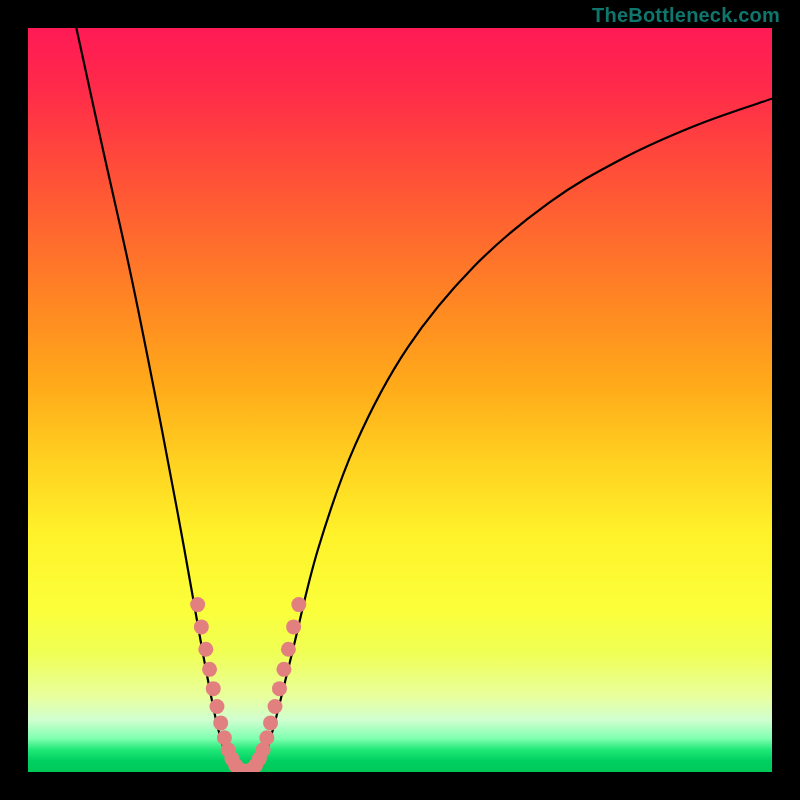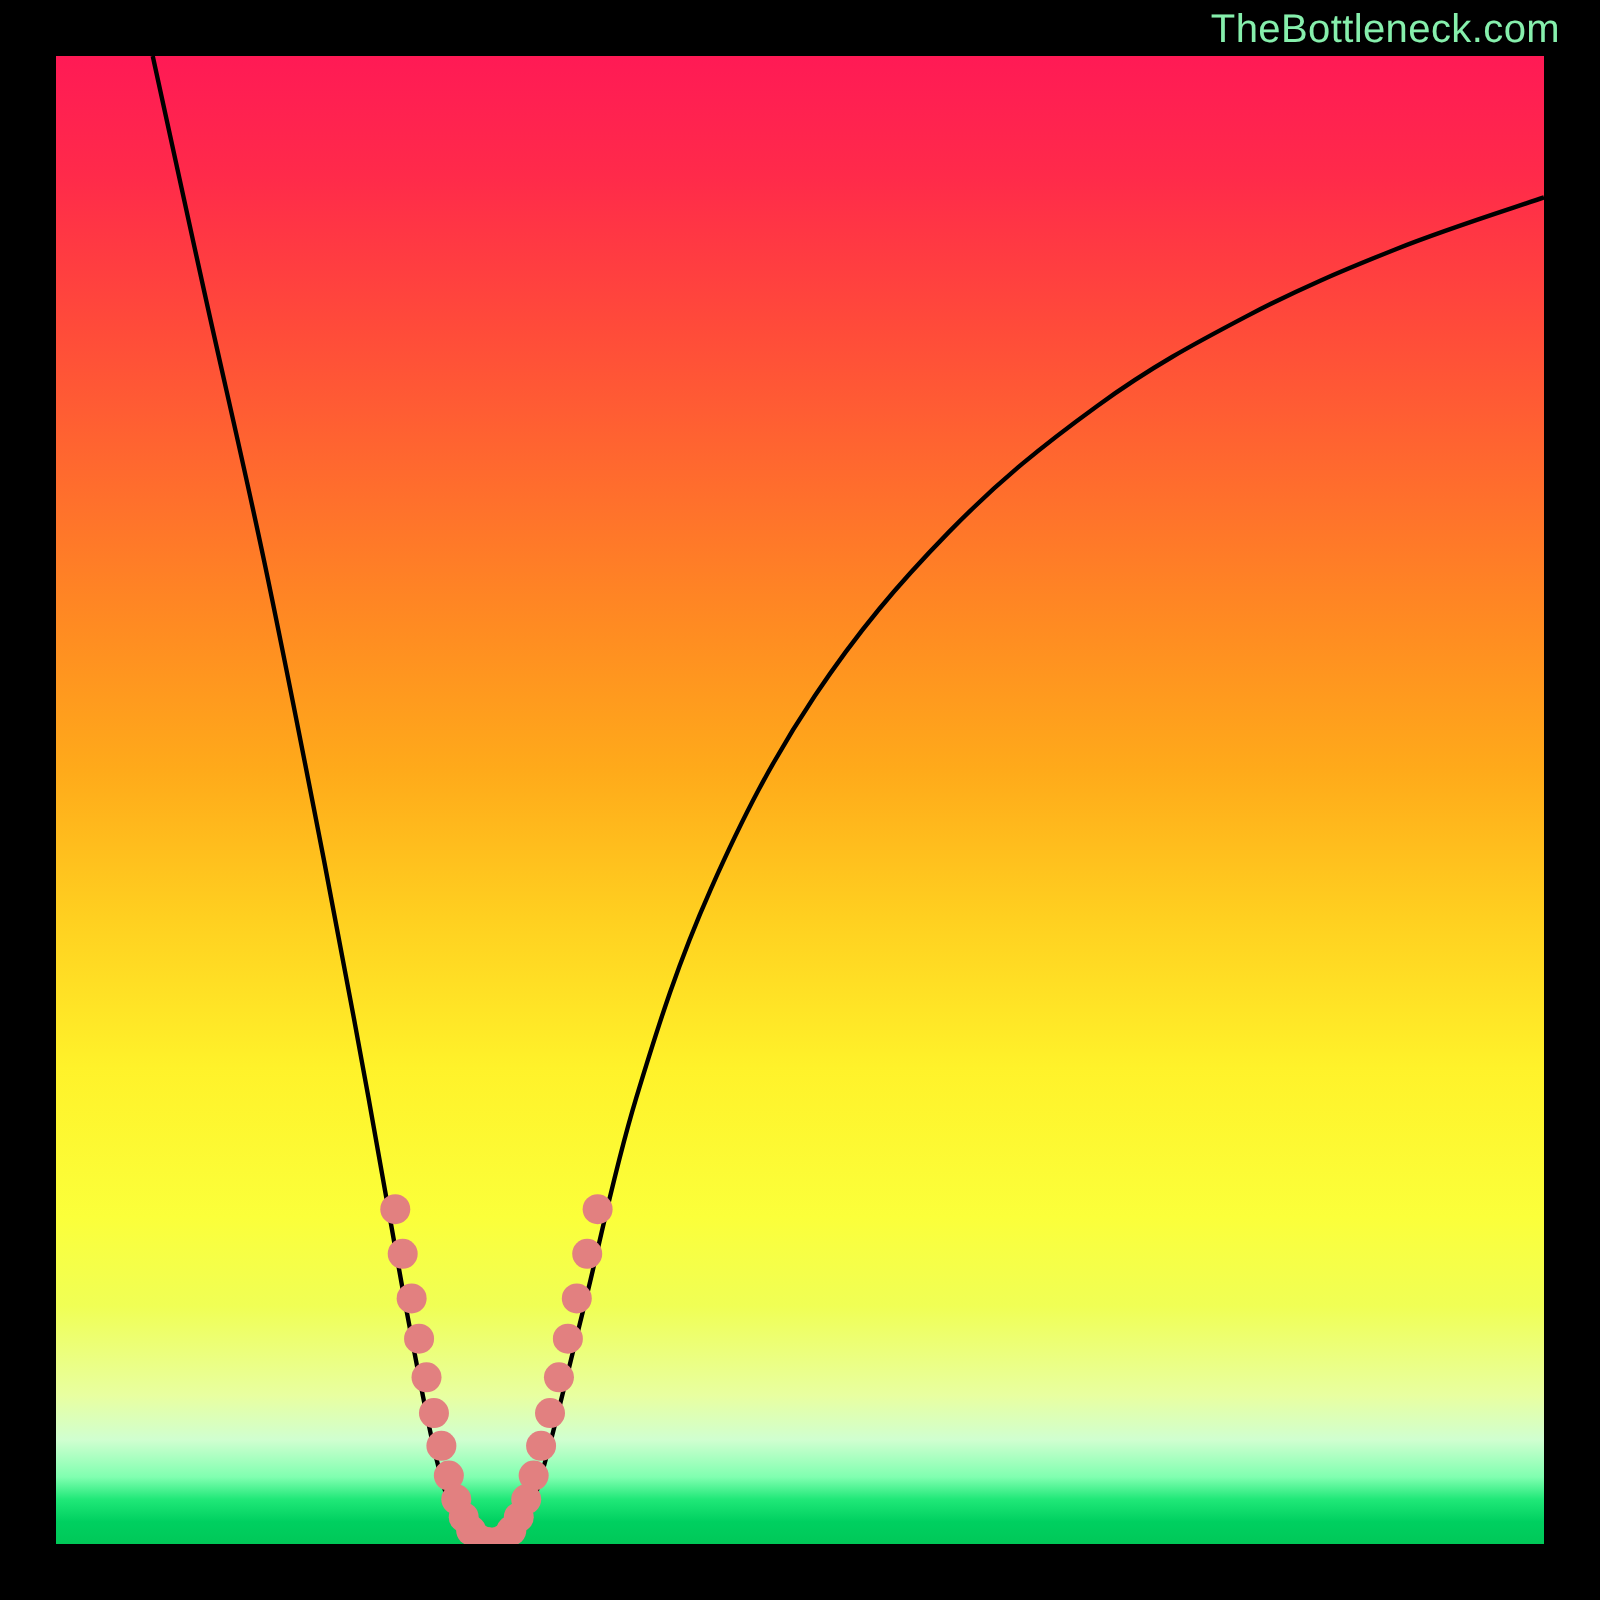--- a/index.html
+++ b/index.html
@@ -16,21 +16,21 @@
       #fff22a 68%,
       #fbff3a 78%,
       #f0ff55 84%,
       #e8ffa0 90%,
       #d0ffd0 93%,
       #80ffb0 95.5%,
       #20e878 97%,
       #00d060 98.5%,
       #00c858 100%);
   }
-  .watermark { position: absolute; top: 4px; right: 20px; color: #86efac; font-size: 20px; font-weight: 400; letter-spacing: 0.2px; }
+  .watermark { position: absolute; top: 4px; right: 20px; color: #0f766e; font-size: 20px; font-weight: 700; letter-spacing: 0.2px; }
   svg.curves { position: absolute; top: 28px; left: 28px; width: 744px; height: 744px; }
 </style>
 </head>
 <body>
 
 <div class="frame"></div>
 <div class="plot-area"></div>
 
 <svg class="curves" viewBox="0 0 744 744">
   <g id="curve-group">

